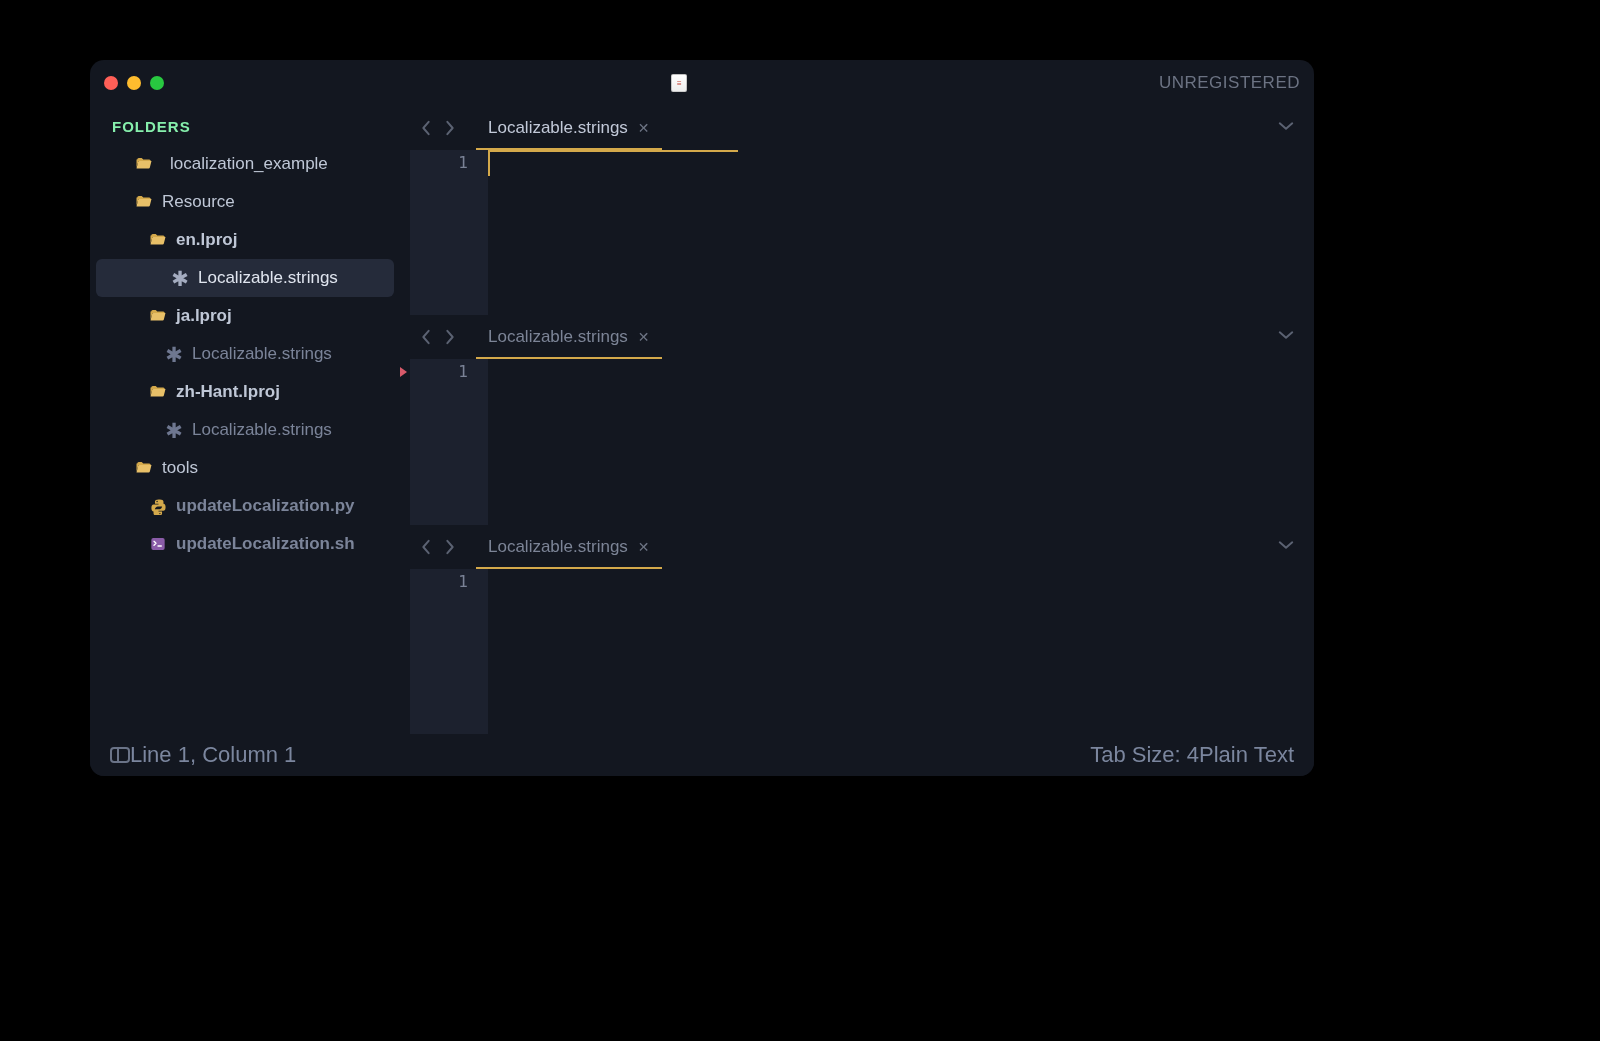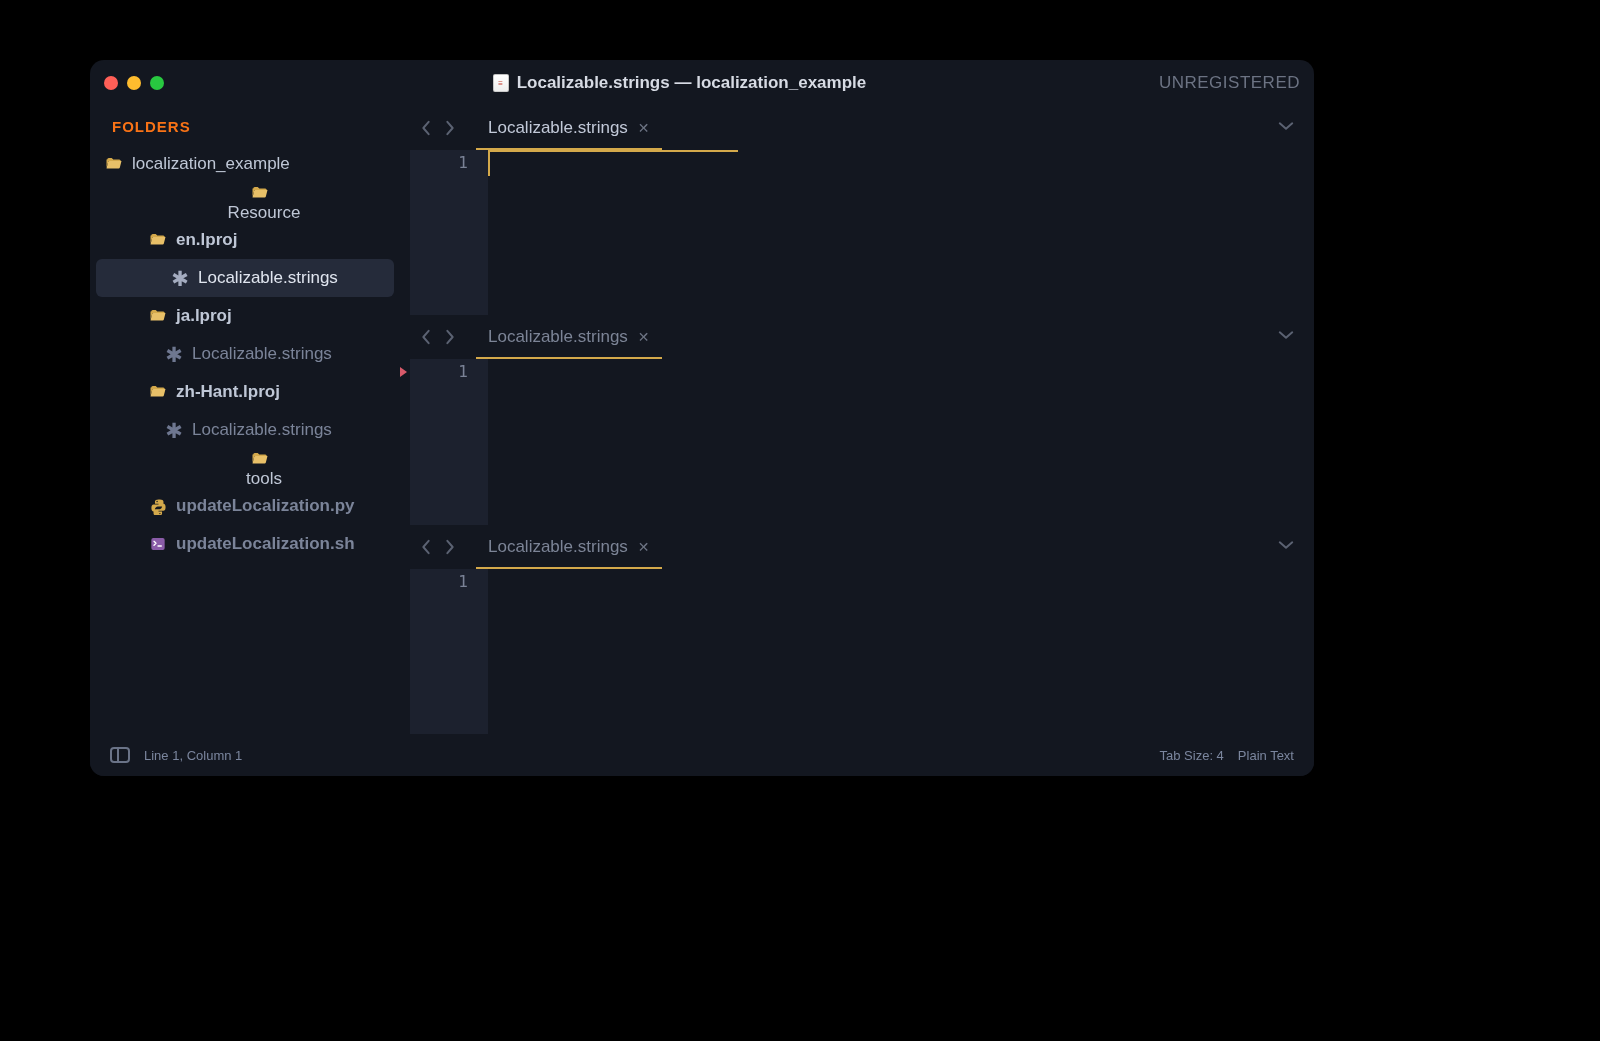--- a/index.html
+++ b/index.html
@@ -79,21 +79,21 @@
     display: flex;
     min-height: 0;
   }
   .sidebar {
     width: 310px;
     background: #131720;
     padding-top: 6px;
     flex-shrink: 0;
   }
   .folders-header {
-    color: #f97316;
+    color: #86efac;
     font-size: 15px;
     font-weight: 700;
     letter-spacing: 1px;
     padding: 6px 0 10px 22px;
   }
   .tree-row {
     display: flex;
     align-items: center;
     height: 38px;
     font-size: 17px;
@@ -110,22 +110,22 @@
     align-items: center;
     justify-content: center;
   }
   .tree-row.selected {
     background: #252b3a;
     border-radius: 6px;
     margin: 0 6px;
     color: #e0e5ef;
   }
   .tree-row.dim { color: #7b8499; }
-  .indent-1 { padding-left: 14px; }
-  .indent-2 { padding-left: 44px; flex-direction: column; }
+  .indent-1 { padding-left: 44px; gap: 8px; }
+  .indent-2 { padding-left: 44px; }
   .indent-3 { padding-left: 58px; font-weight: bold; }
   .indent-4 { padding-left: 74px; }
   
   .editor-area {
     flex: 1;
     display: flex;
     flex-direction: column;
     background: #131720;
     min-height: 0;
   }
@@ -223,22 +223,21 @@
   }
   .cursor-top {
     position:absolute; left:0; top:0; width:250px; height:2px; background:#d4a94b;
   }
   .statusbar {
     height: 42px;
     display: flex;
     align-items: center;
     padding: 0 20px;
     color: #7b869e;
-    font-size: 13px;
-    gap: 14px;
+    font-size: 22px;
     background: #131720;
     flex-shrink: 0;
   }
   .statusbar .spacer { flex: 1; }
   .panel-icon {
     width: 20px;
     height: 16px;
     border: 2px solid #6a7387;
     border-radius: 4px;
     position: relative;
@@ -252,21 +251,20 @@
 
 <div class="window">
   <div class="titlebar">
     <div class="traffic">
       <div class="dot red"></div>
       <div class="dot yellow"></div>
       <div class="dot green"></div>
     </div>
     <div class="title-center">
       <span class="title-file-icon">≡</span>
-      <span>Localizable.strings — localization_example</span>
     </div>
     <div class="unregistered">UNREGISTERED</div>
   </div>
 
   <div class="body">
     <div class="sidebar">
       <div class="folders-header">FOLDERS</div>
 
       <div class="tree-row indent-1">
         <span class="icon">

